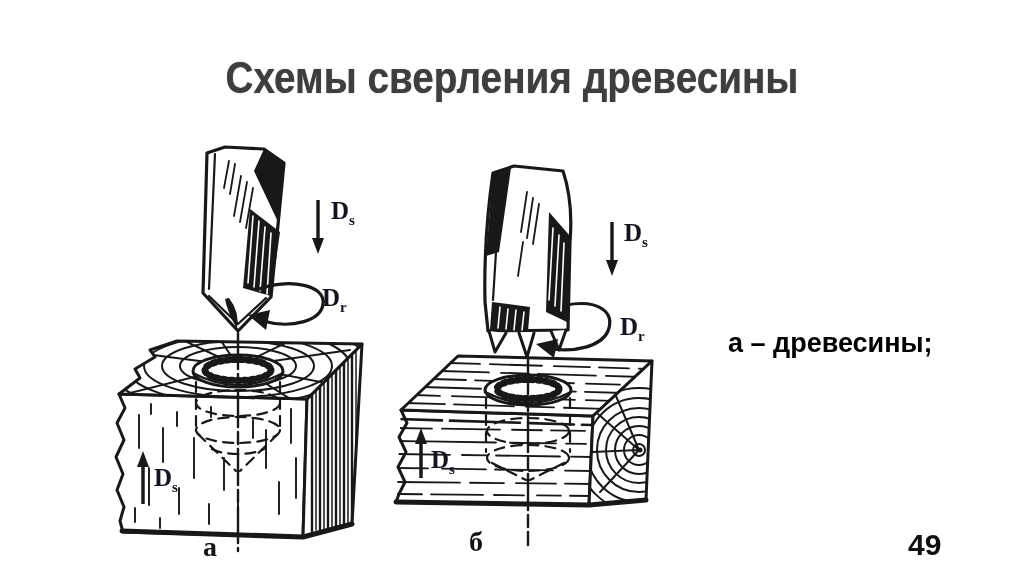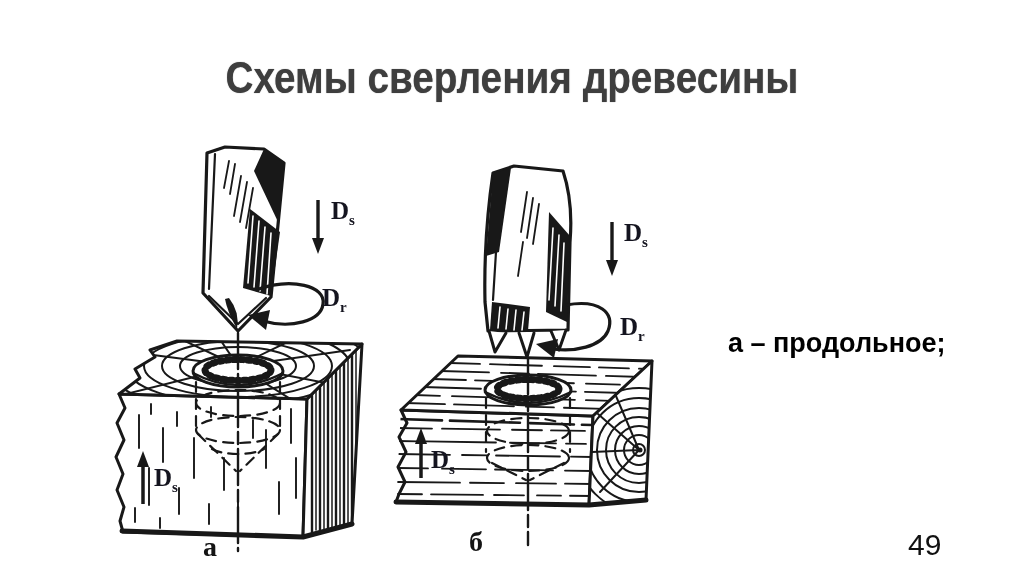--- a/index.html
+++ b/index.html
@@ -22,21 +22,21 @@
   .caption{
     position:absolute;font-family:"Liberation Serif",serif;font-weight:700;
     font-size:28px;color:#141414;line-height:28px;
   }
   .legend{
     position:absolute;left:728px;top:324px;
     font-size:27px;font-weight:700;color:#000000;line-height:38px;white-space:nowrap;
   }
   .page-number{
     position:absolute;left:908px;top:528px;width:80px;
-    font-size:30px;font-weight:400;color:#111111;
+    font-size:30px;font-weight:700;color:#111111;
   }
 </style>
 </head>
 <body>
 
 <div style="position:absolute;inset:0;">
 
   <h1 class="title">Схемы сверления древесины</h1>
 
   <svg class="art" width="1024" height="576" viewBox="0 0 1024 576">
@@ -218,18 +218,18 @@
   <div class="dlabel" style="left:624px;top:220px"><span>D</span><sub>s</sub></div>
 
   <div class="dlabel" style="left:620px;top:314px"><span>D</span><sub>r</sub></div>
 
   <div class="dlabel" style="left:431px;top:447px"><span>D</span><sub>s</sub></div>
 
   <div class="caption" style="left:203px;top:533px">а</div>
   <div class="caption" style="left:469px;top:528px">б</div>
 
   <div class="legend">
-    <div>а – продольное;</div>
+    <div>а – древесины;</div>
   </div>
 
   <div class="page-number">49</div>
 
 </div>
 
 </body></html>

